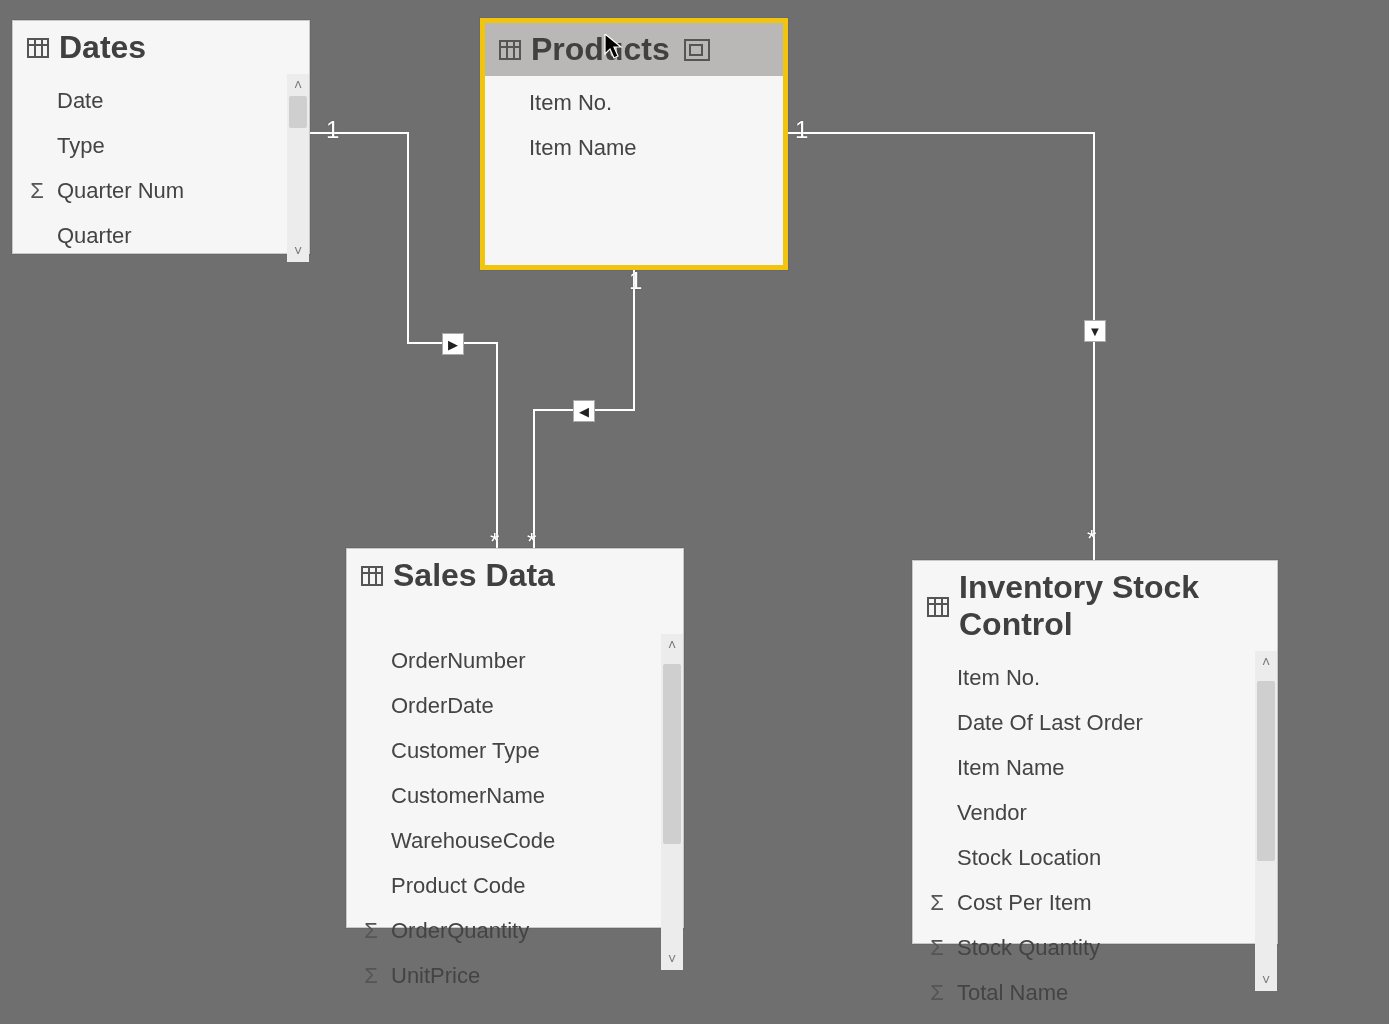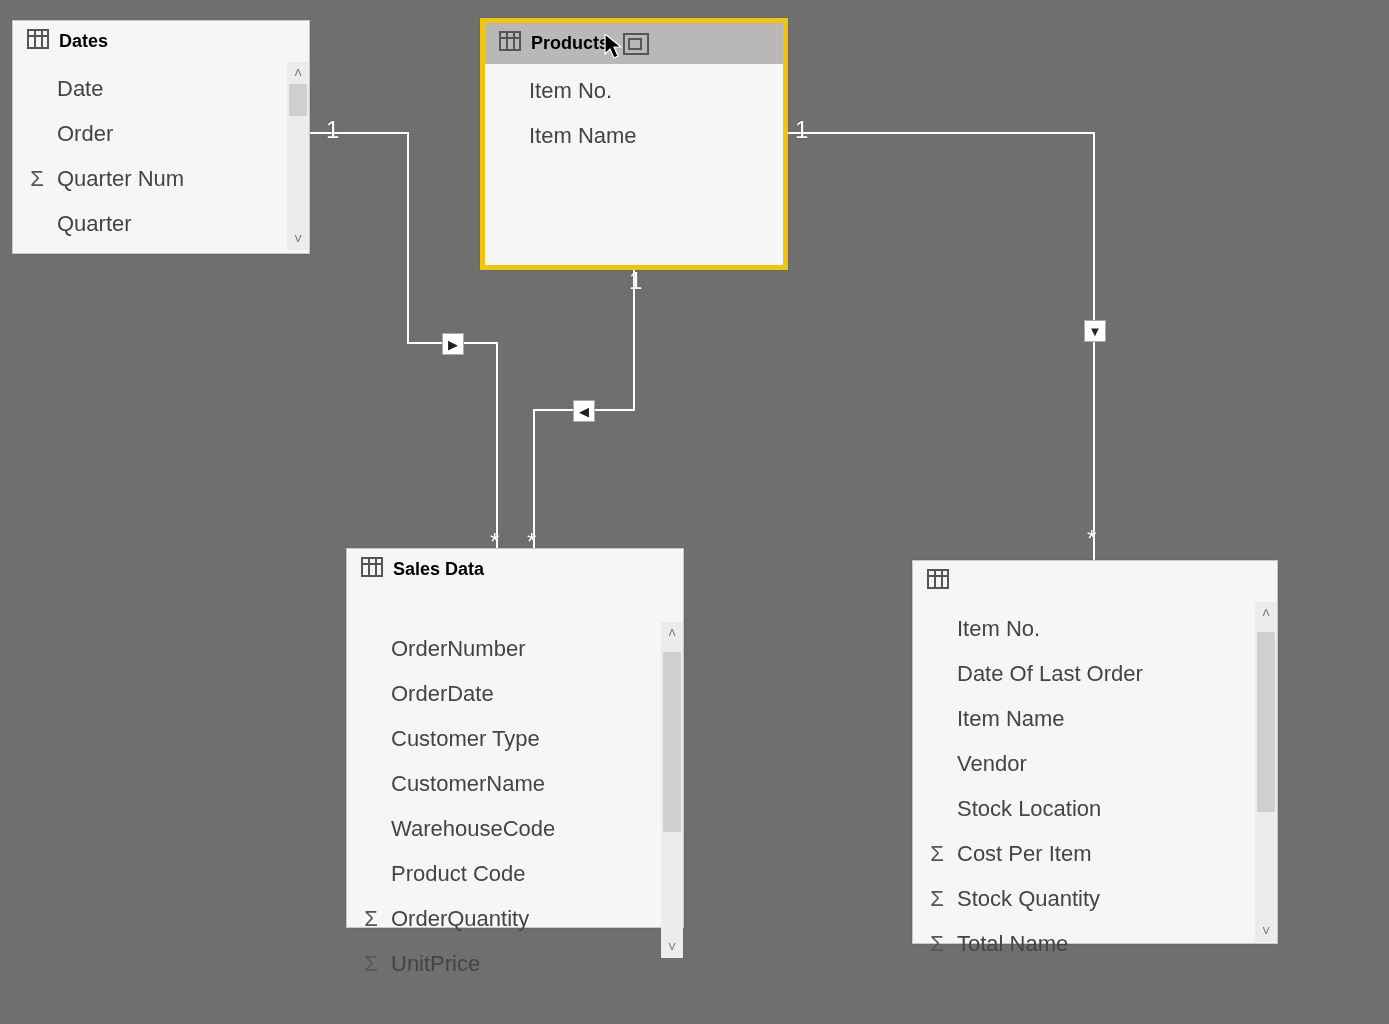--- a/index.html
+++ b/index.html
@@ -35,22 +35,22 @@
   }
   .table-card.selected {
     border: 5px solid #f1c40f;
   }
   .table-header {
     display: flex;
     align-items: center;
     gap: 10px;
     padding: 8px 14px 8px 14px;
     font-weight: 700;
-    font-size: 18px;
-    color: #000000;
+    font-size: 32px;
+    color: #404040;
   }
   .table-card.selected .table-header {
     background: #b9b8b7;
   }
   .table-body {
     padding: 4px 0 6px 0;
     position: relative;
   }
   .field-row {
     display: flex;
@@ -190,21 +190,21 @@
       </span>
       <span>Dates</span>
     </div>
     <div class="table-body" style="height:178px;">
       <div class="field-row">
         <span class="field-icon"></span>
         <span class="field-label">Date</span>
       </div>
       <div class="field-row">
         <span class="field-icon"></span>
-        <span class="field-label">Order</span>
+        <span class="field-label">Type</span>
       </div>
       <div class="field-row">
         <span class="field-icon">Σ</span>
         <span class="field-label">Quarter Num</span>
       </div>
       <div class="field-row">
         <span class="field-icon"></span>
         <span class="field-label">Quarter</span>
       </div>
 
@@ -302,20 +302,21 @@
   <div class="table-card" style="left:912px; top:560px; width:364px; height:382px;">
     <div class="table-header">
       <span>
         <svg width="22" height="20" viewBox="0 0 22 20">
             <rect x="1" y="1" width="20" height="18" fill="none" stroke="#555" stroke-width="2"></rect>
             <line x1="1" y1="7" x2="21" y2="7" stroke="#555" stroke-width="2"></line>
             <line x1="8" y1="1" x2="8" y2="19" stroke="#555" stroke-width="2"></line>
             <line x1="15" y1="1" x2="15" y2="19" stroke="#555" stroke-width="2"></line>
           </svg>
       </span>
+      <span>Inventory Stock Control</span>
     </div>
     <div class="table-body" style="height:330px;">
       <div class="field-row">
         <span class="field-icon"></span>
         <span class="field-label">Item No.</span>
       </div>
       <div class="field-row">
         <span class="field-icon"></span>
         <span class="field-label">Date Of Last Order</span>
       </div>

